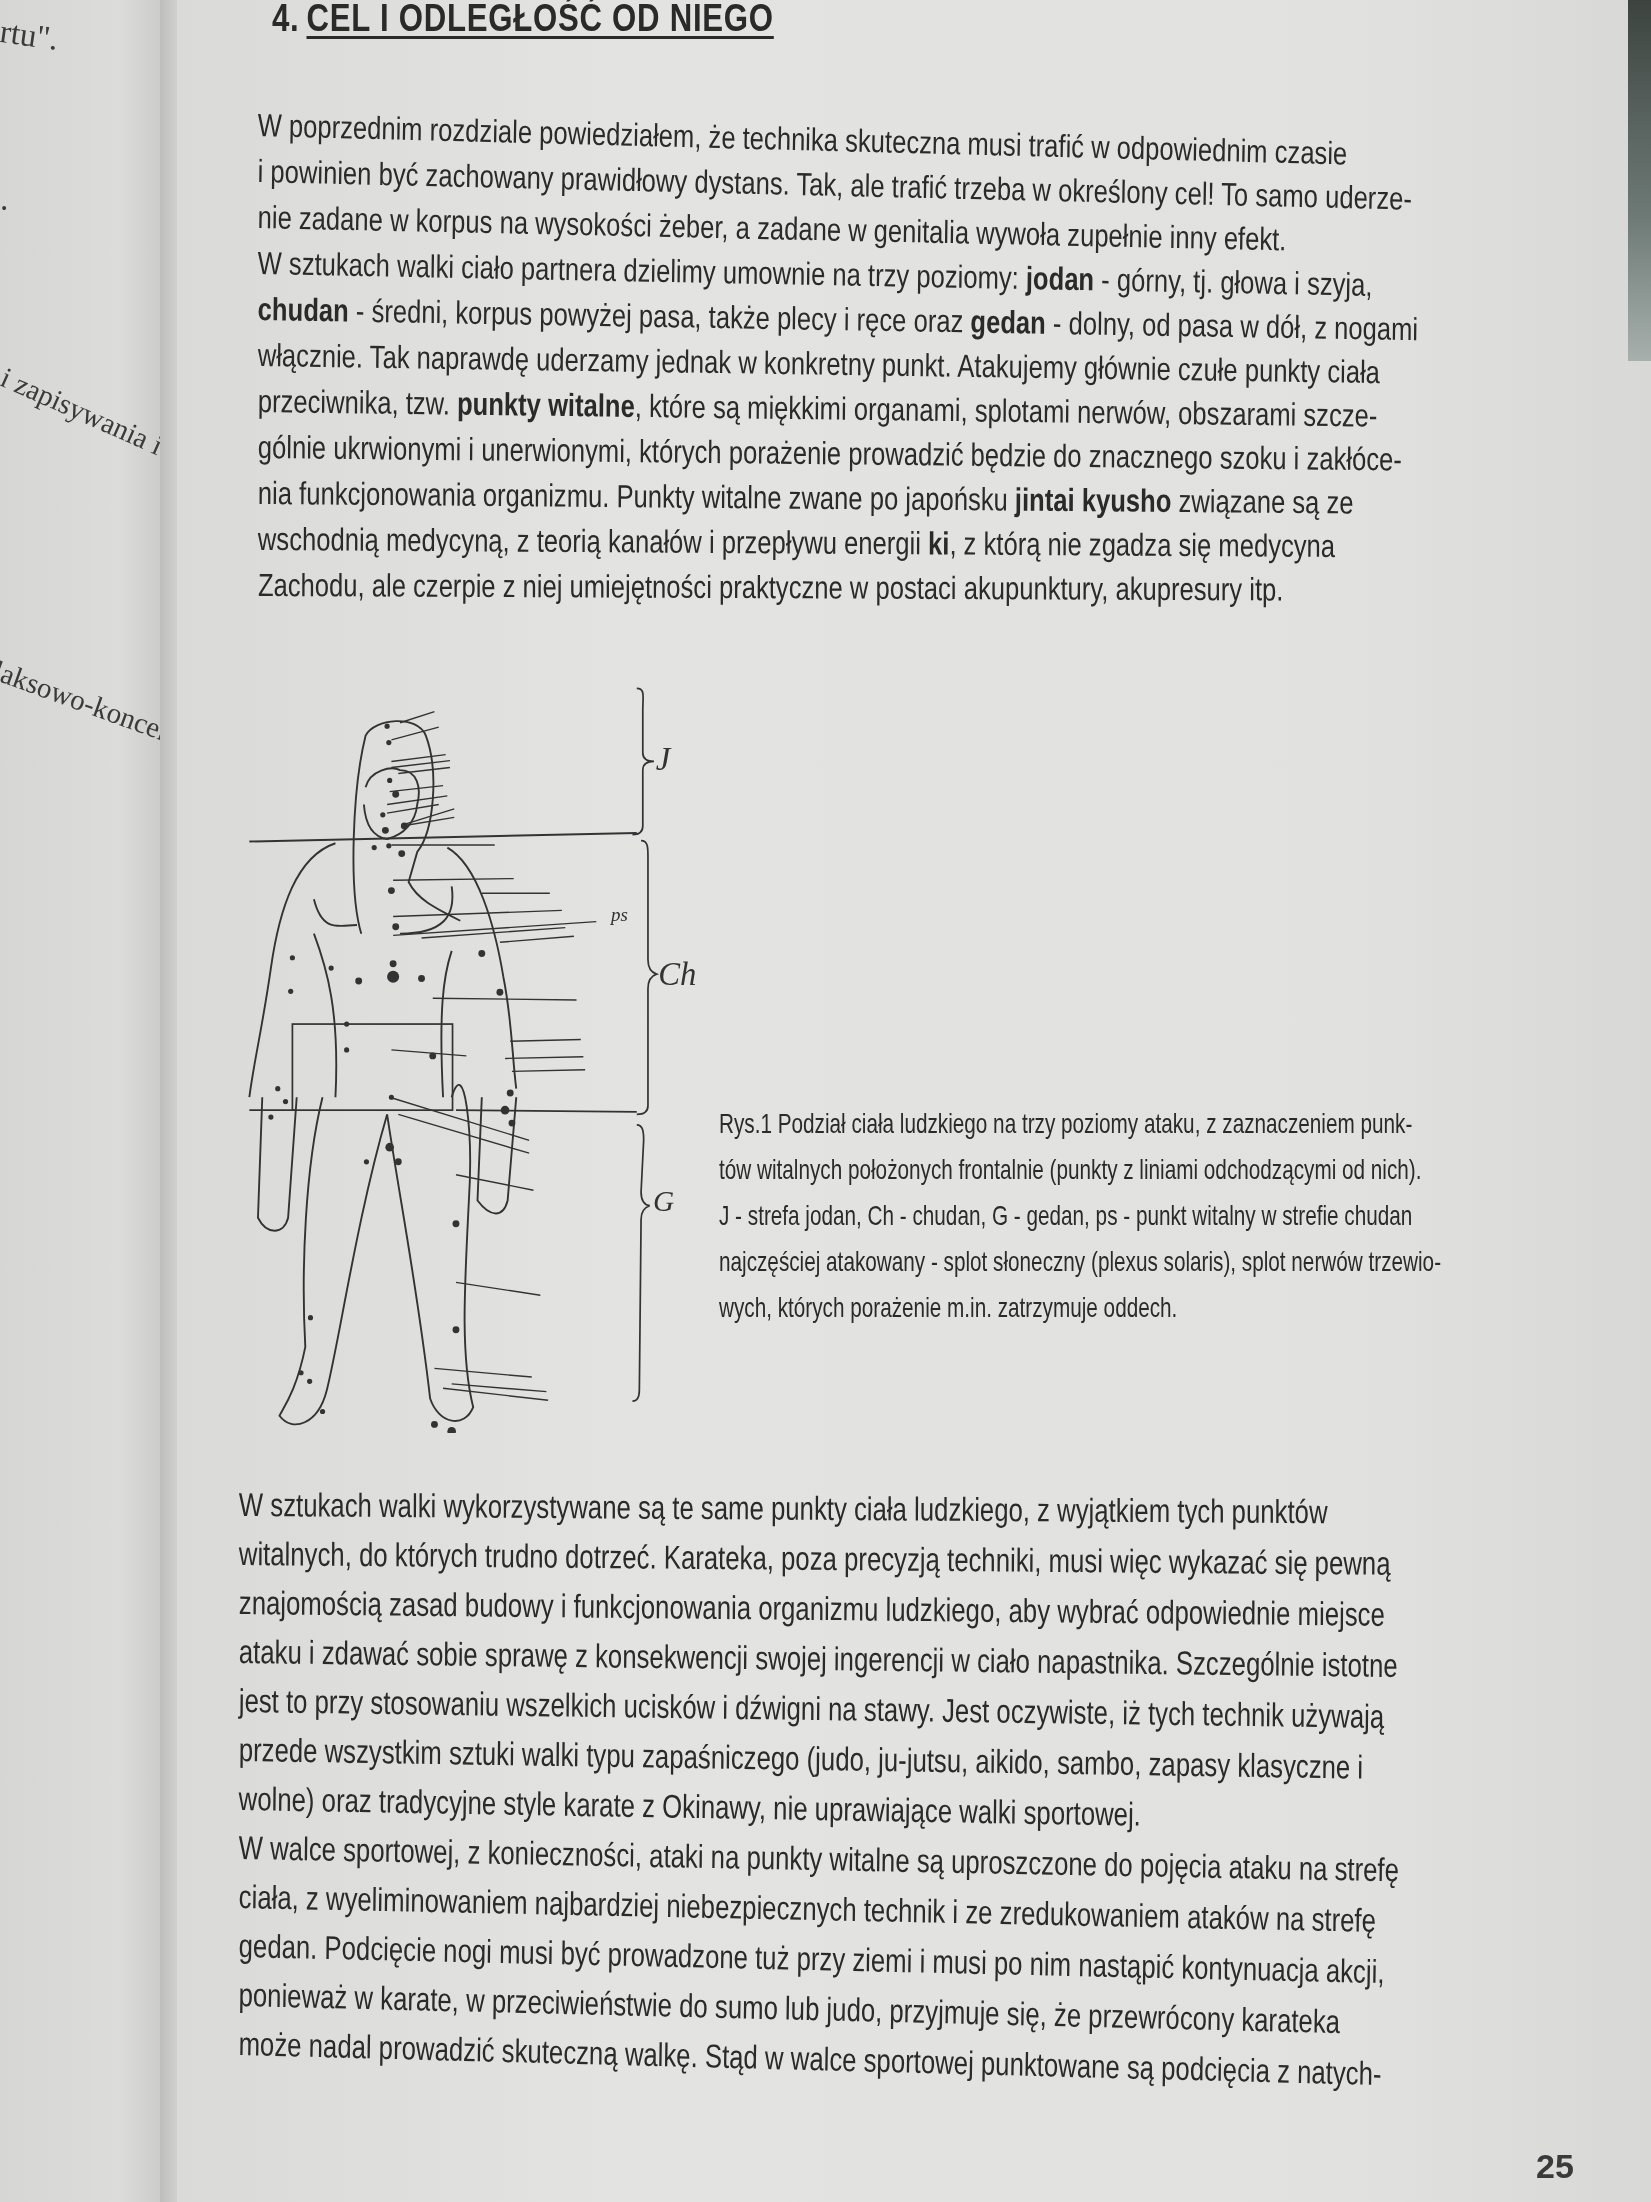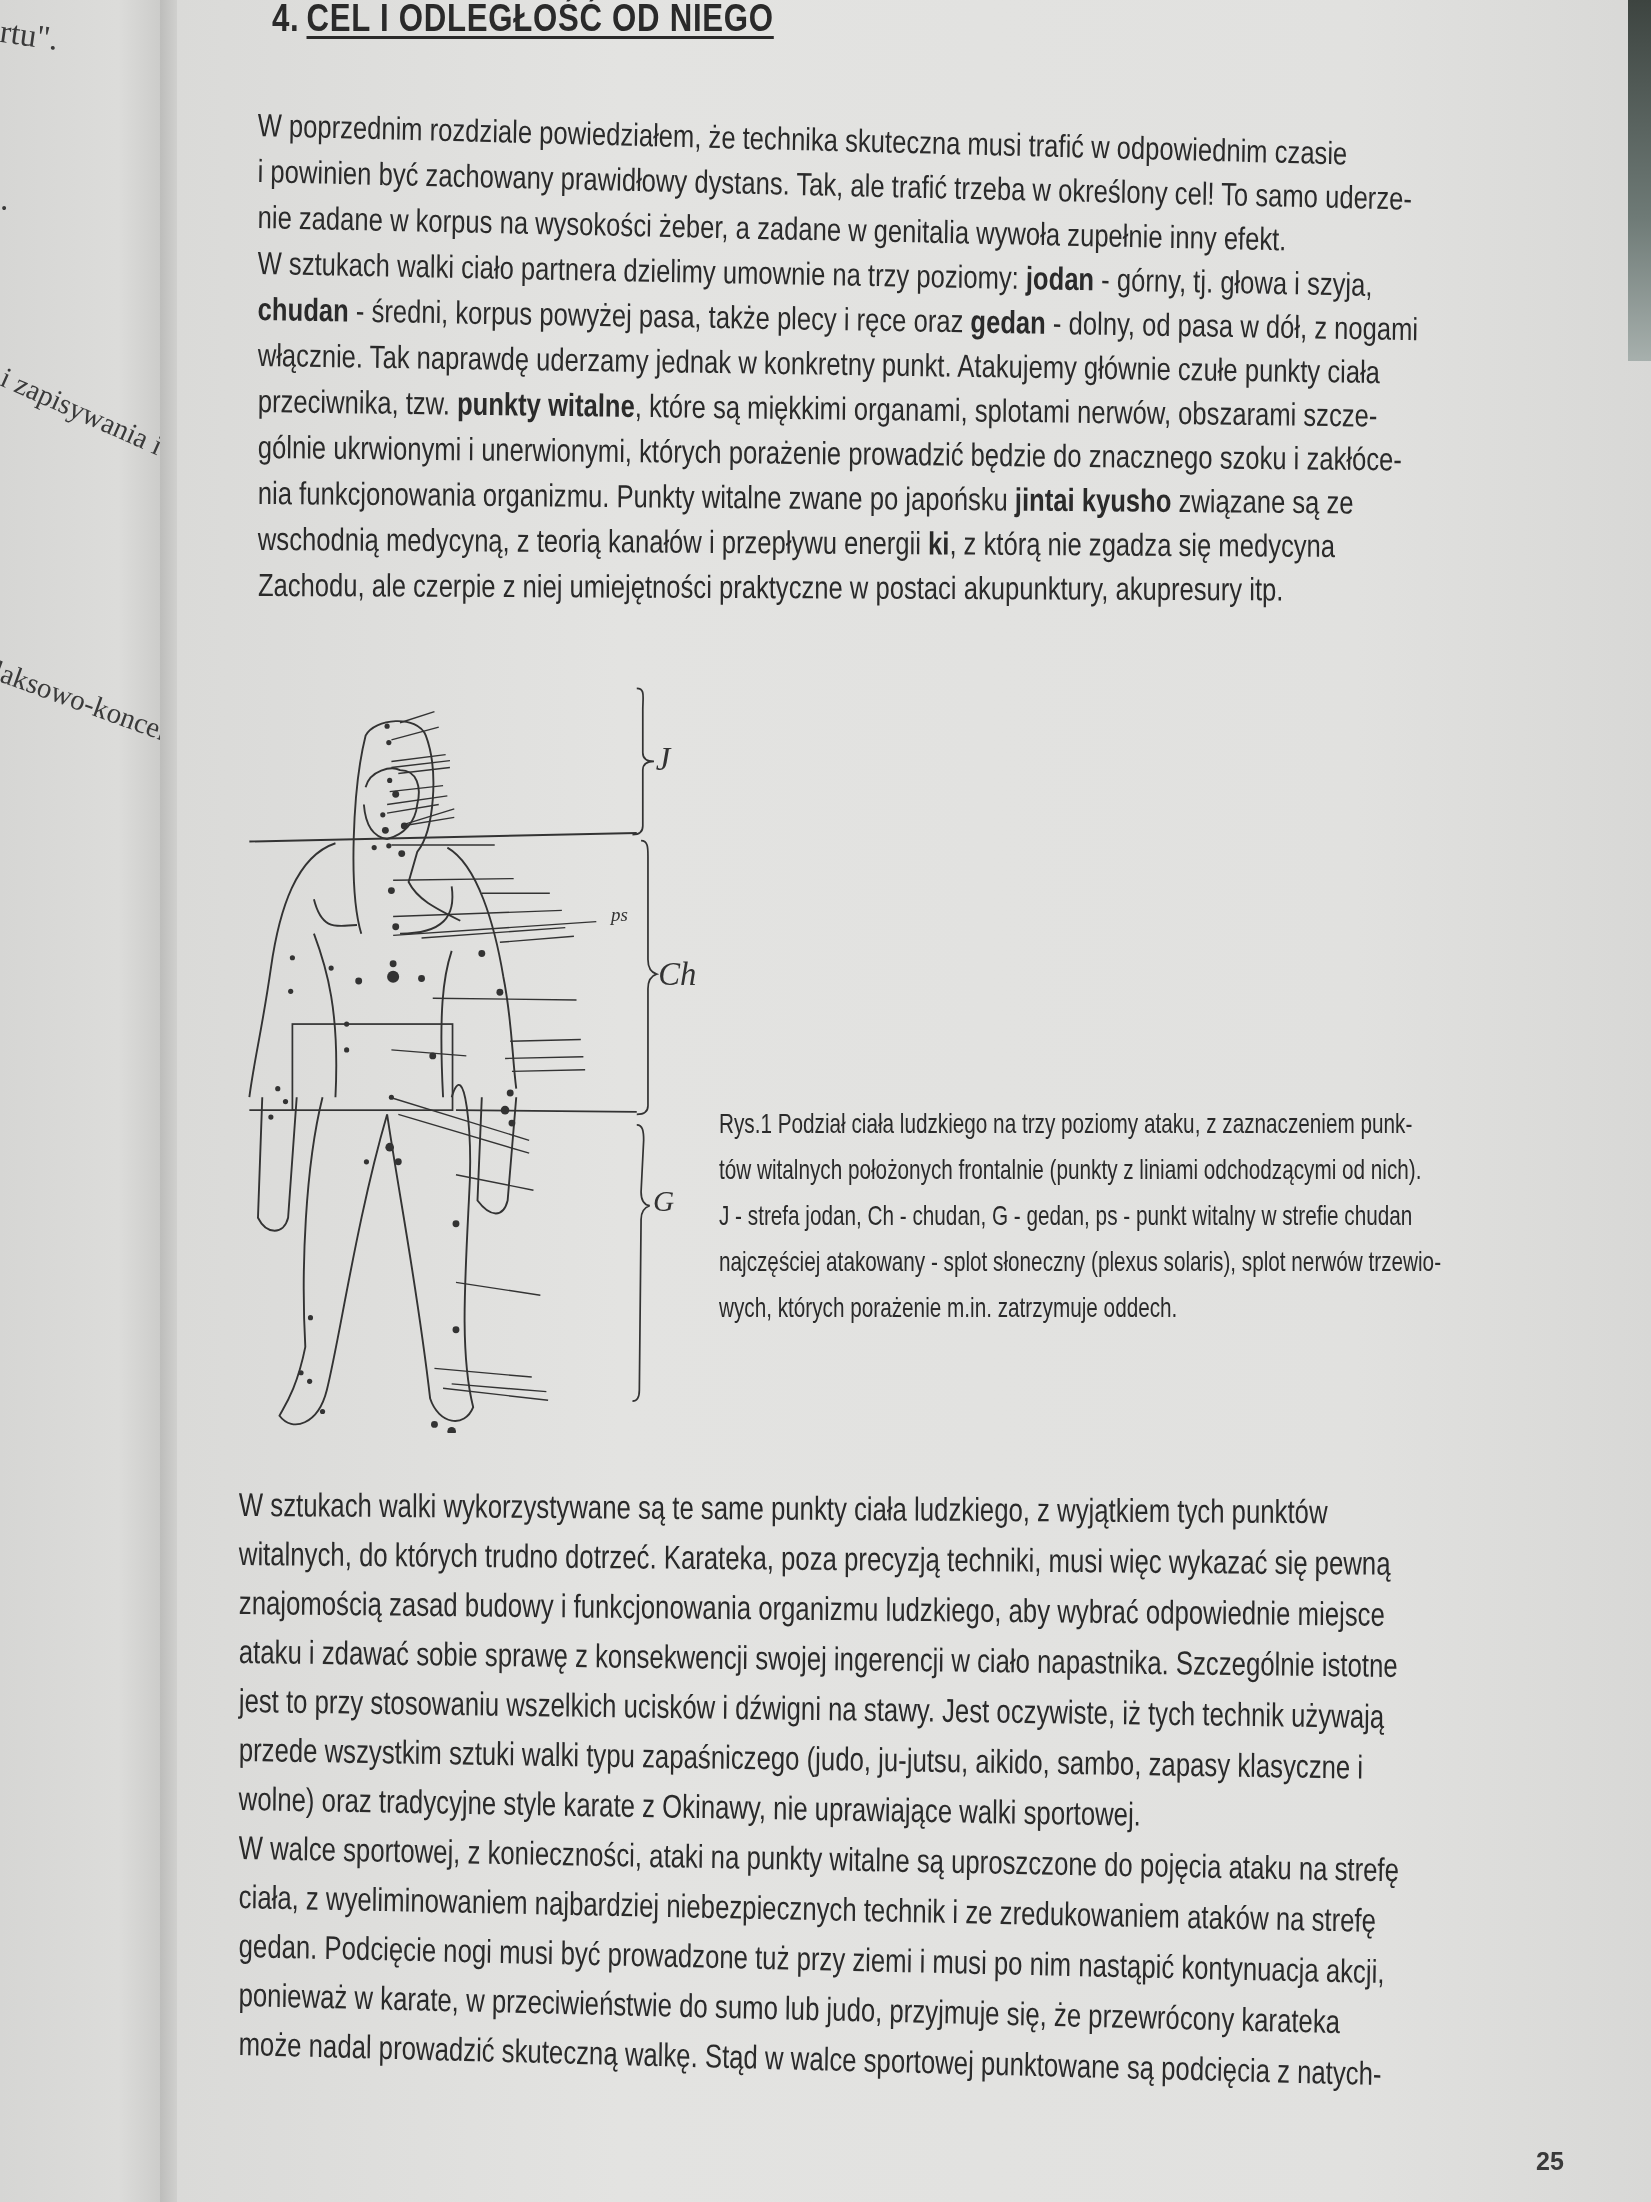--- a/index.html
+++ b/index.html
@@ -16,21 +16,21 @@
        background:linear-gradient(180deg,#3d4440,#6e7a76 60%,#a7b0ad);}
   .chapter-title{position:absolute;left:272px;top:0px;font-size:38px;font-weight:bold;
        letter-spacing:0.9px;transform:scaleX(0.82);transform-origin:0 0;white-space:nowrap;}
   .chapter-title .num{margin-right:8.6px;}
   .chapter-title .ttl{text-decoration:underline;text-decoration-thickness:2.6px;text-underline-offset:5.2px;}
   .para{position:absolute;font-size:32px;line-height:46px;}
   .line{display:block;white-space:nowrap;transform-origin:0 0;}
   b{font-weight:bold;}
   .figure{position:absolute;left:245px;top:684px;width:465px;height:749px;}
   .caption{position:absolute;left:719px;top:1101px;font-size:28px;line-height:46px;}
-  .page-number{position:absolute;left:1536px;top:2147px;font-size:25px;font-weight:bold;color:#3a3a3a;}
+  .page-number{position:absolute;left:1536px;top:2147px;font-size:34px;font-weight:bold;color:#3a3a3a;}
 </style>
 </head>
 <body>
 
 <div class="left-page">
   <span class="frag" style="left:0;top:17px;transform:rotate(8deg);">rtu".</span>
   <span class="frag" style="left:0;top:181px;">.</span>
   <span class="frag" style="left:8.6px;top:361px;transform:rotate(24deg);transform-origin:0 0;font-size:29px;">i zapisywania ich</span>
   <span class="frag" style="left:0;top:654px;transform:rotate(20deg);transform-origin:0 0;font-size:29px;">laksowo-koncentr</span>
 </div>

